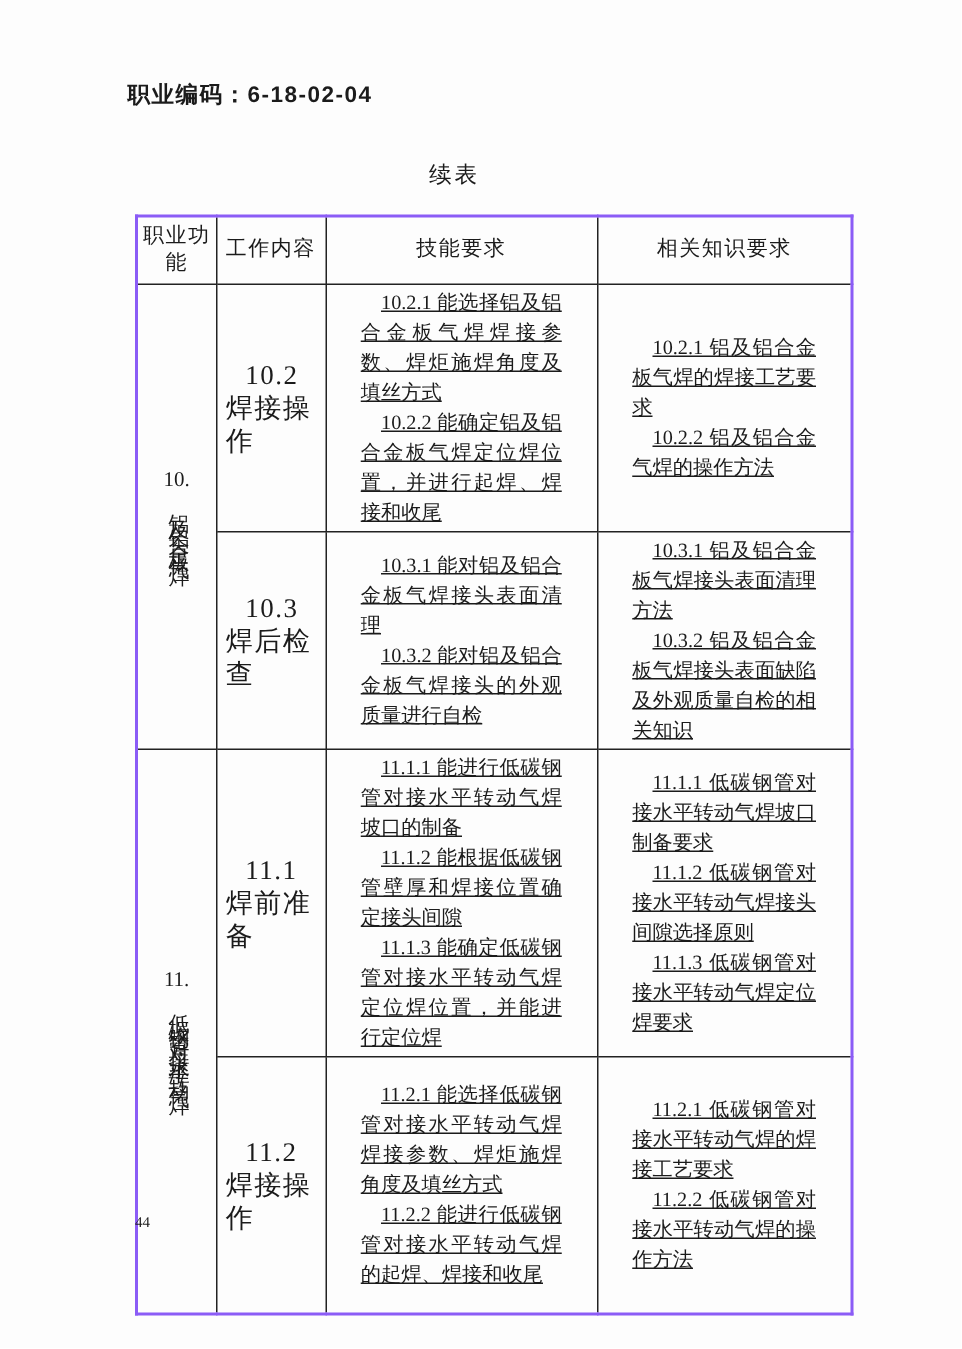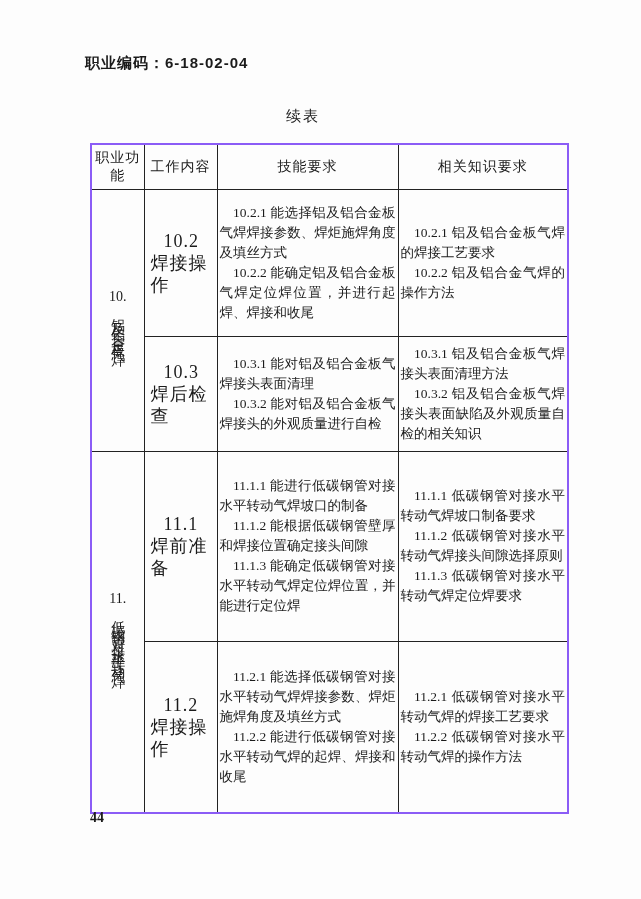--- a/index.html
+++ b/index.html
@@ -75,34 +75,34 @@
     vertical-align: middle;
     font-size: 18px;
     padding: 0 6px;
     margin-left: 18px;
   }
   .work-text { margin: 0; text-indent: 13px; line-height: 22px; letter-spacing: 1px; }
 
   td.items-cell {
     vertical-align: middle;
     font-size: 13.5px;
-    padding: 2px 2px;
+    padding: 2px 23px;
+    text-decoration: underline;
   }
   .item {
     margin: 0;
     text-indent: 1em;
     text-align: justify;
     line-height: 20px;
   }
   .page-number {
     position: absolute;
     left: 90px;
     top: 810px;
-    font-size: 14px;
-    font-weight: bold;
+    font-size: 10px;
   }
 </style>
 </head>
 <body>
 
 <div class="page">
 
   <div class="occupation-code">职业编码：6-18-02-04</div>
 
   <div class="continued">续表</div>

